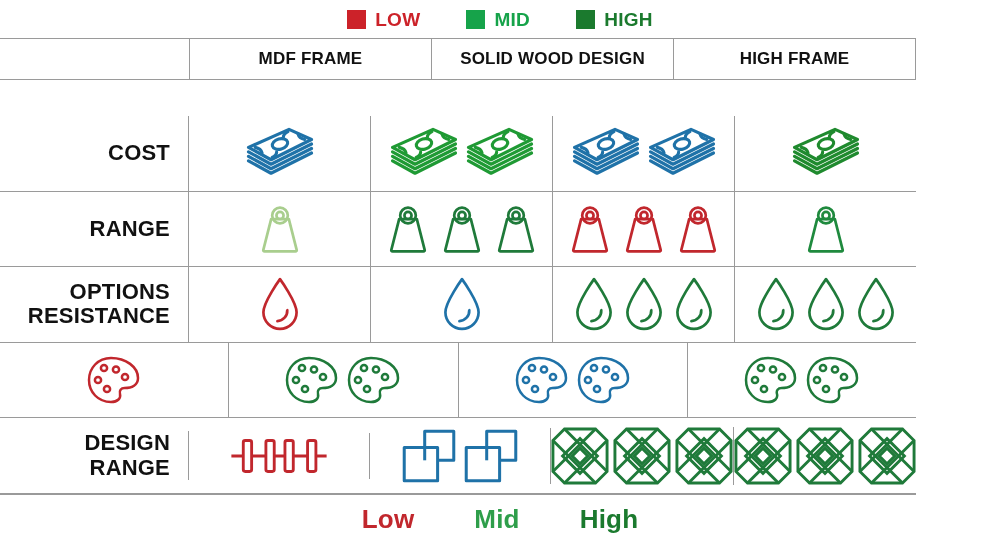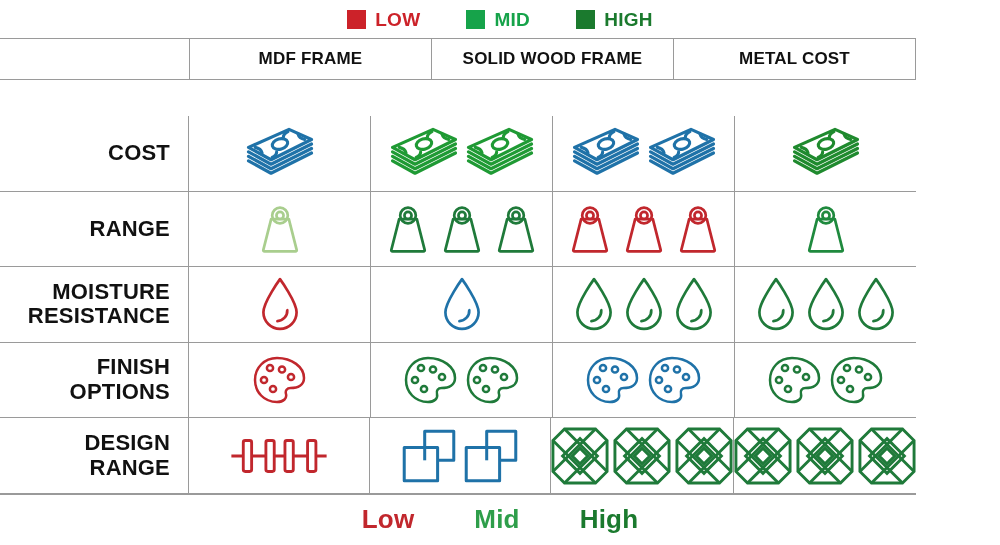--- a/index.html
+++ b/index.html
@@ -26,21 +26,21 @@
     border-top:1px solid #9a9a9a;border-bottom:2px solid #9a9a9a;gap:36px;
   }
   .head-row{
     display:flex;height:40px;flex:0 0 40px;
     border-bottom:1px solid #9a9a9a;
   }
   .body-row{
     display:flex;flex:1 1 0;min-height:0;
     border-bottom:1px solid #9a9a9a;
   }
-  .body-row.last{border-bottom:none;}
+  .body-row.last{border-bottom:none;align-items:center;}
 
   .rowlabel-cell{
     flex:0 0 189px;width:189px;
     display:flex;align-items:center;justify-content:flex-end;
     padding-right:18px;box-sizing:border-box;
     border-right:1px solid #9a9a9a;
   }
   .rowlabel{
     font-size:22px;font-weight:bold;line-height:1.12;
     text-align:right;letter-spacing:.2px;white-space:pre-line;
@@ -88,24 +88,24 @@
       </div>
     </div>
 
   <div class="table">
     <div class="head-row" id="head-row">
       <div class="head-spacer"></div>
     <div class="head-cell">
           <span class="head-text">MDF FRAME</span>
         </div>
         <div class="head-cell">
-          <span class="head-text">SOLID WOOD FRAME</span>
+          <span class="head-text">SOLID WOOD DESIGN</span>
         </div>
         <div class="head-cell">
-          <span class="head-text">METAL COST</span>
+          <span class="head-text">HIGH FRAME</span>
         </div>
       </div>
     <div id="body-rows" style="display:flex;flex-direction:column;flex:1 1 0;min-height:0;">
         <div class="body-row">
           <div class="rowlabel-cell">
             <div class="rowlabel">COST</div>
           </div>
           <div class="data-cell" style="gap: 4px;">
             <svg class="icon" fill="none" stroke="#1F72A8" stroke-width="2.8" stroke-linecap="round" stroke-linejoin="round" viewBox="0 0 64 46" width="72" height="52">
               <path d="M4 30 L24 41 L60 23"></path>
@@ -229,21 +229,21 @@
           <div class="data-cell last">
             <svg class="icon" fill="none" stroke="#1F8A3E" stroke-width="2.6" stroke-linecap="round" stroke-linejoin="round" viewBox="0 0 44 48" width="46" height="50">
               <circle cx="22" cy="11" r="7.5"></circle>
               <circle cx="22" cy="11" r="3.4"></circle>
               <path d="M13.5 14.5 L30.5 14.5 L38 44 Q38.4 45.5 36.8 45.5 L7.2 45.5 Q5.6 45.5 6 44 Z"></path>
             </svg>
           </div>
         </div>
         <div class="body-row">
           <div class="rowlabel-cell">
-            <div class="rowlabel">MOISTURE
+            <div class="rowlabel">OPTIONS
 RESISTANCE</div>
           </div>
           <div class="data-cell">
             <svg class="icon" fill="none" stroke="#C1272D" stroke-width="2.6" stroke-linecap="round" stroke-linejoin="round" viewBox="0 0 40 54" width="42" height="56">
               <path d="M20 3 C20 3 4 25 4 35 A16 16 0 0 0 36 35 C36 25 20 3 20 3 Z"></path>
               <path d="M27 33 A10 10 0 0 1 17.5 43.5" stroke-width="2.6"></path>
             </svg>
           </div>
           <div class="data-cell">
             <svg class="icon" fill="none" stroke="#1F72A8" stroke-width="2.6" stroke-linecap="round" stroke-linejoin="round" viewBox="0 0 40 54" width="42" height="56">
@@ -274,24 +274,20 @@
               <path d="M20 3 C20 3 4 25 4 35 A16 16 0 0 0 36 35 C36 25 20 3 20 3 Z"></path>
               <path d="M27 33 A10 10 0 0 1 17.5 43.5" stroke-width="2.6"></path>
             </svg>
             <svg class="icon" fill="none" stroke="#1F7A3A" stroke-width="2.6" stroke-linecap="round" stroke-linejoin="round" viewBox="0 0 40 54" width="42" height="56">
               <path d="M20 3 C20 3 4 25 4 35 A16 16 0 0 0 36 35 C36 25 20 3 20 3 Z"></path>
               <path d="M27 33 A10 10 0 0 1 17.5 43.5" stroke-width="2.6"></path>
             </svg>
           </div>
         </div>
         <div class="body-row">
-          <div class="rowlabel-cell">
-            <div class="rowlabel">FINISH
-OPTIONS</div>
-          </div>
           <div class="data-cell">
             <svg class="icon" fill="none" stroke="#C1272D" stroke-width="2.5" stroke-linecap="round" stroke-linejoin="round" viewBox="0 0 54 48" width="54" height="48">
               <path d="M24 2 C11 2 2 12 2 24 C2 36 11 46 24 46 C31 46 34 42 33 38 C32 34.5 34 32 37.5 32 C45 32 51 29 51 22 C51 11 39 2 24 2 Z"></path>
               <circle cx="17" cy="12" r="3.1"></circle>
               <circle cx="29" cy="13.5" r="3.1"></circle>
               <circle cx="11" cy="24" r="3.1"></circle>
               <circle cx="20" cy="33" r="3.1"></circle>
               <circle cx="38" cy="21" r="3.1"></circle>
             </svg>
           </div>

